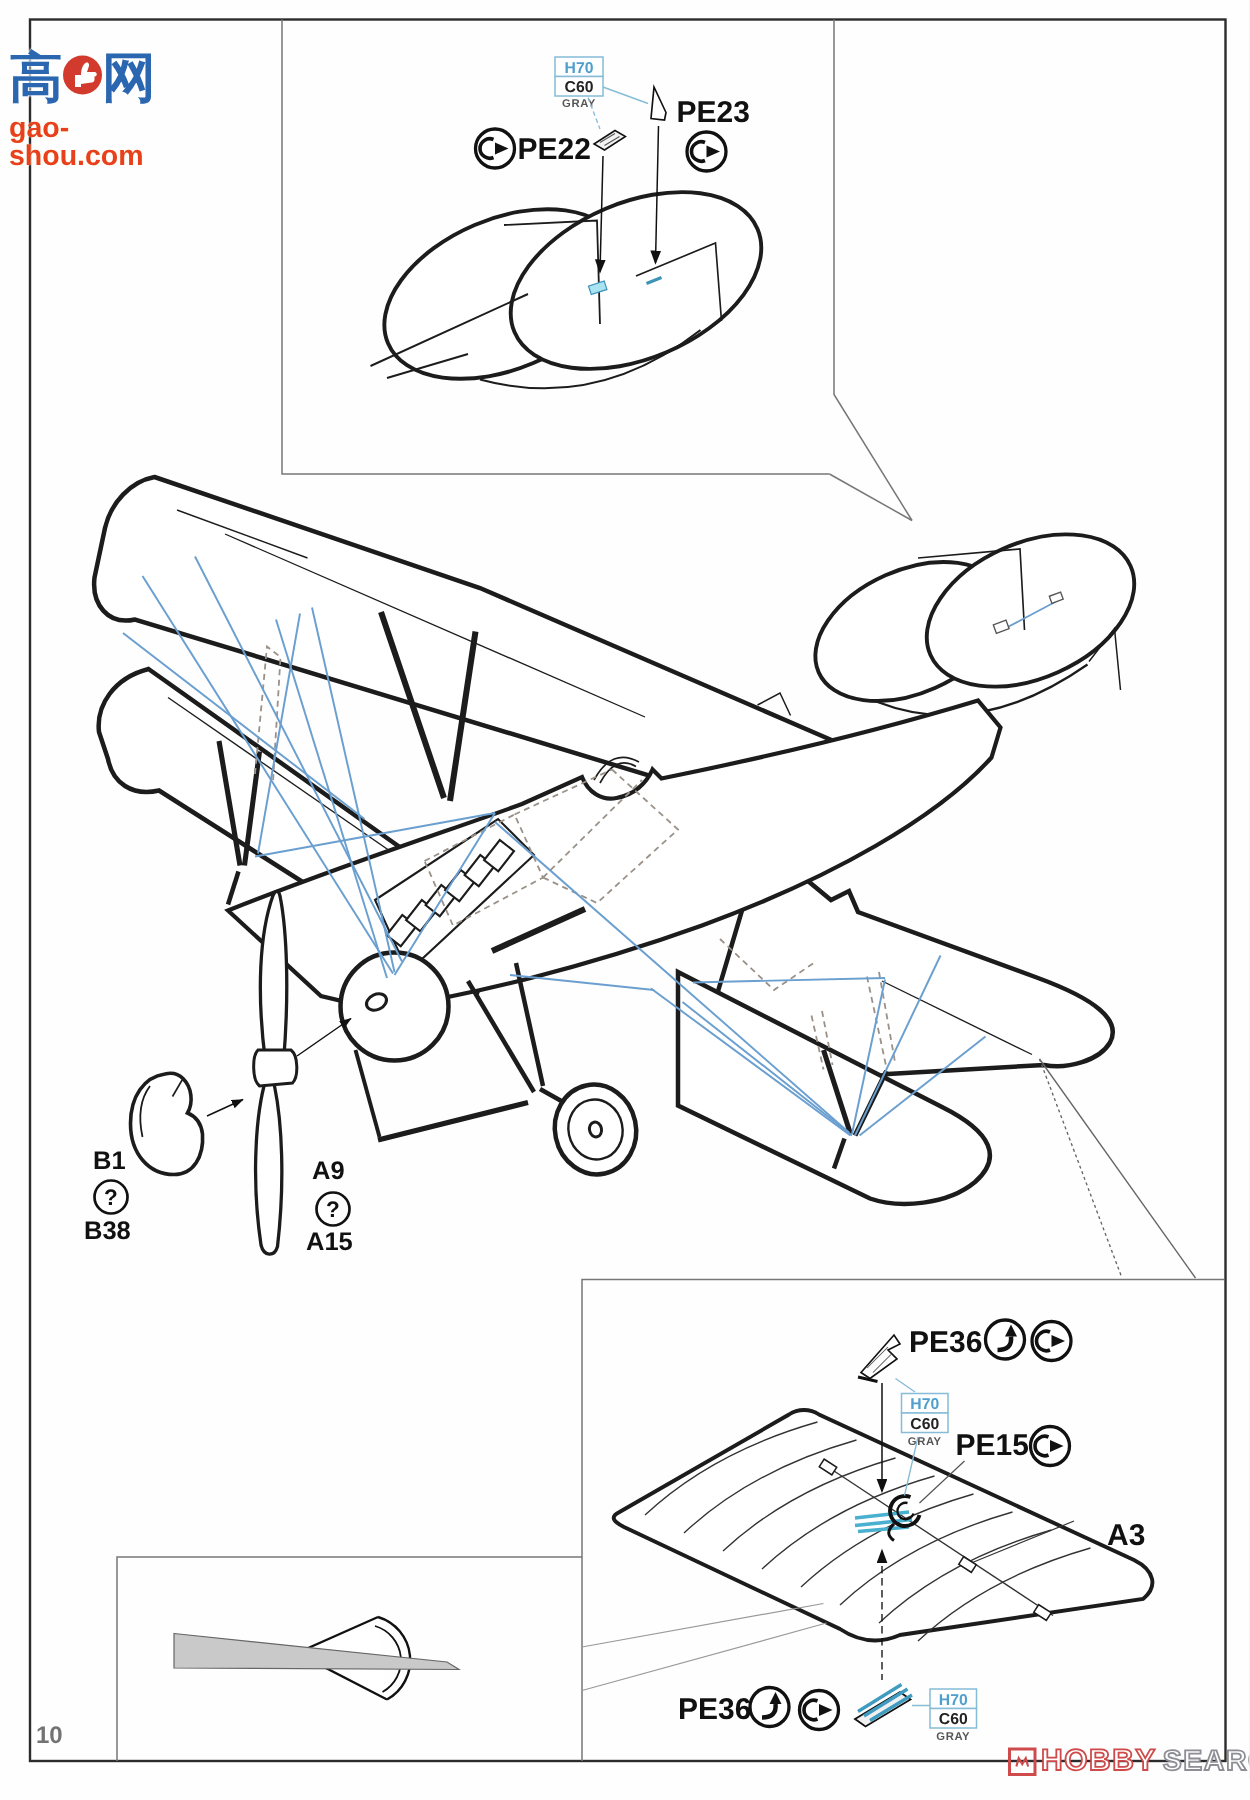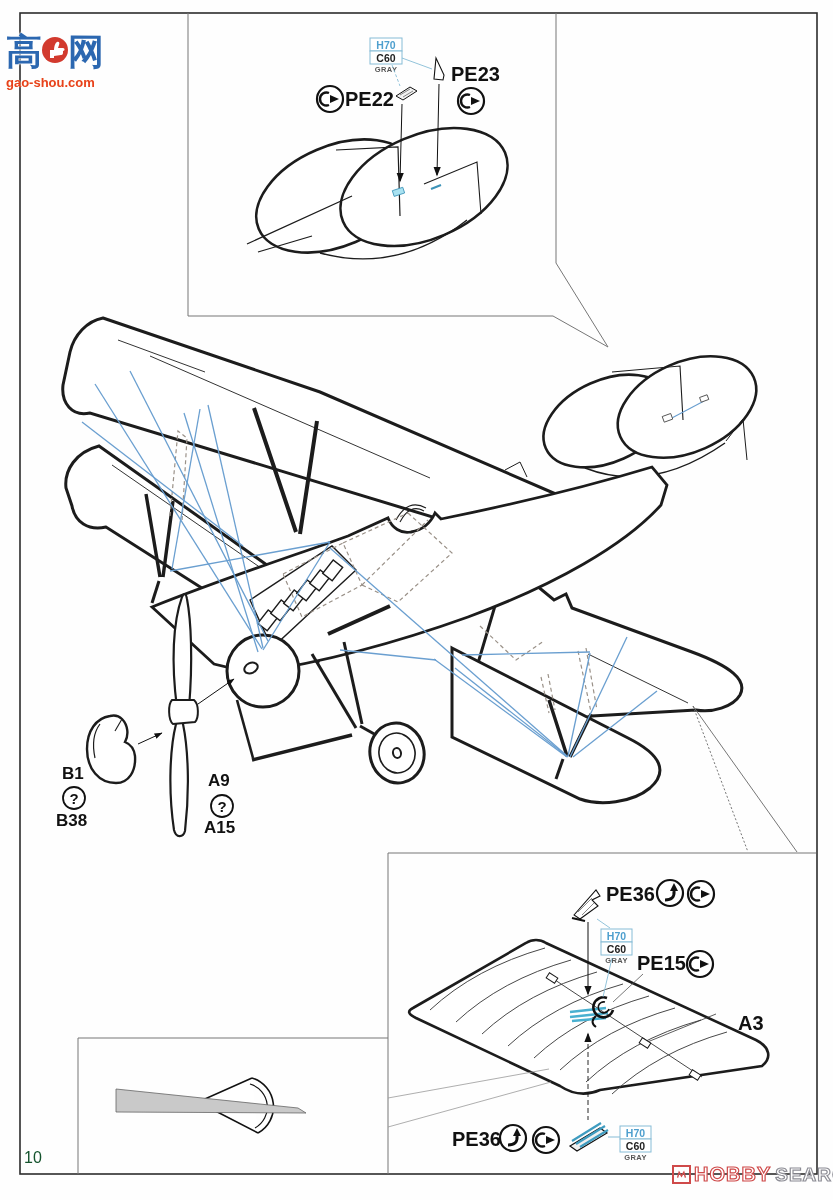--- a/index.html
+++ b/index.html
@@ -10,29 +10,29 @@
   .lblS {font-weight:bold;font-size:17px;fill:#111;}
   .qm   {font-weight:bold;font-size:15px;fill:#111;}
   .pH70 {font-weight:bold;font-size:10.5px;fill:#4e9fce;}
   .pC60 {font-weight:bold;font-size:10.5px;fill:#222;}
   .pGRAY{font-weight:bold;font-size:7.5px;fill:#555;letter-spacing:.4px;}
   
   .wm-tl{position:absolute;left:6px;top:34px;width:120px;line-height:1;z-index:5;}
   .wm-tl .row{display:flex;align-items:center;}
   .wm-char{font-size:36px;font-weight:bold;color:#2b67b0;text-shadow:0 0 2px #fff,0 0 2px #fff;}
   .wm-badge{width:30px;height:30px;margin:0 -2px;position:relative;top:-2px;}
-  .wm-url{font-size:13px;font-weight:bold;color:#e8401c;margin-top:6px;letter-spacing:0px;
+  .wm-url{font-size:19px;font-weight:bold;color:#e8401c;margin-top:6px;letter-spacing:0px;
           text-shadow:0 0 1px #ffd;}
   
   .wm-br{position:absolute;left:672px;top:1163px;display:flex;align-items:center;z-index:5;}
   .wm-br .box{width:15px;height:15px;border:2px solid #cf4a4a;margin-right:3px;display:flex;
               align-items:center;justify-content:center;}
   .wm-hobby {font-size:20px;font-weight:bold;color:#fff;-webkit-text-stroke:1.2px #cf4a4a;letter-spacing:1px;}
   .wm-search{font-size:19px;font-weight:bold;color:#fff;-webkit-text-stroke:1.2px #8e8e96;letter-spacing:1px;margin-left:4px;}
-  .pageno{position:absolute;left:24px;top:1149px;font-size:16px;font-weight:normal;color:#14532d;z-index:4;}
+  .pageno{position:absolute;left:24px;top:1149px;font-size:16px;font-weight:bold;color:#737373;z-index:4;}
 </style>
 </head>
 <body>
 
 <div id="page">
 
   
   <div class="wm-tl">
     <div class="row">
       <span class="wm-char">高</span>

